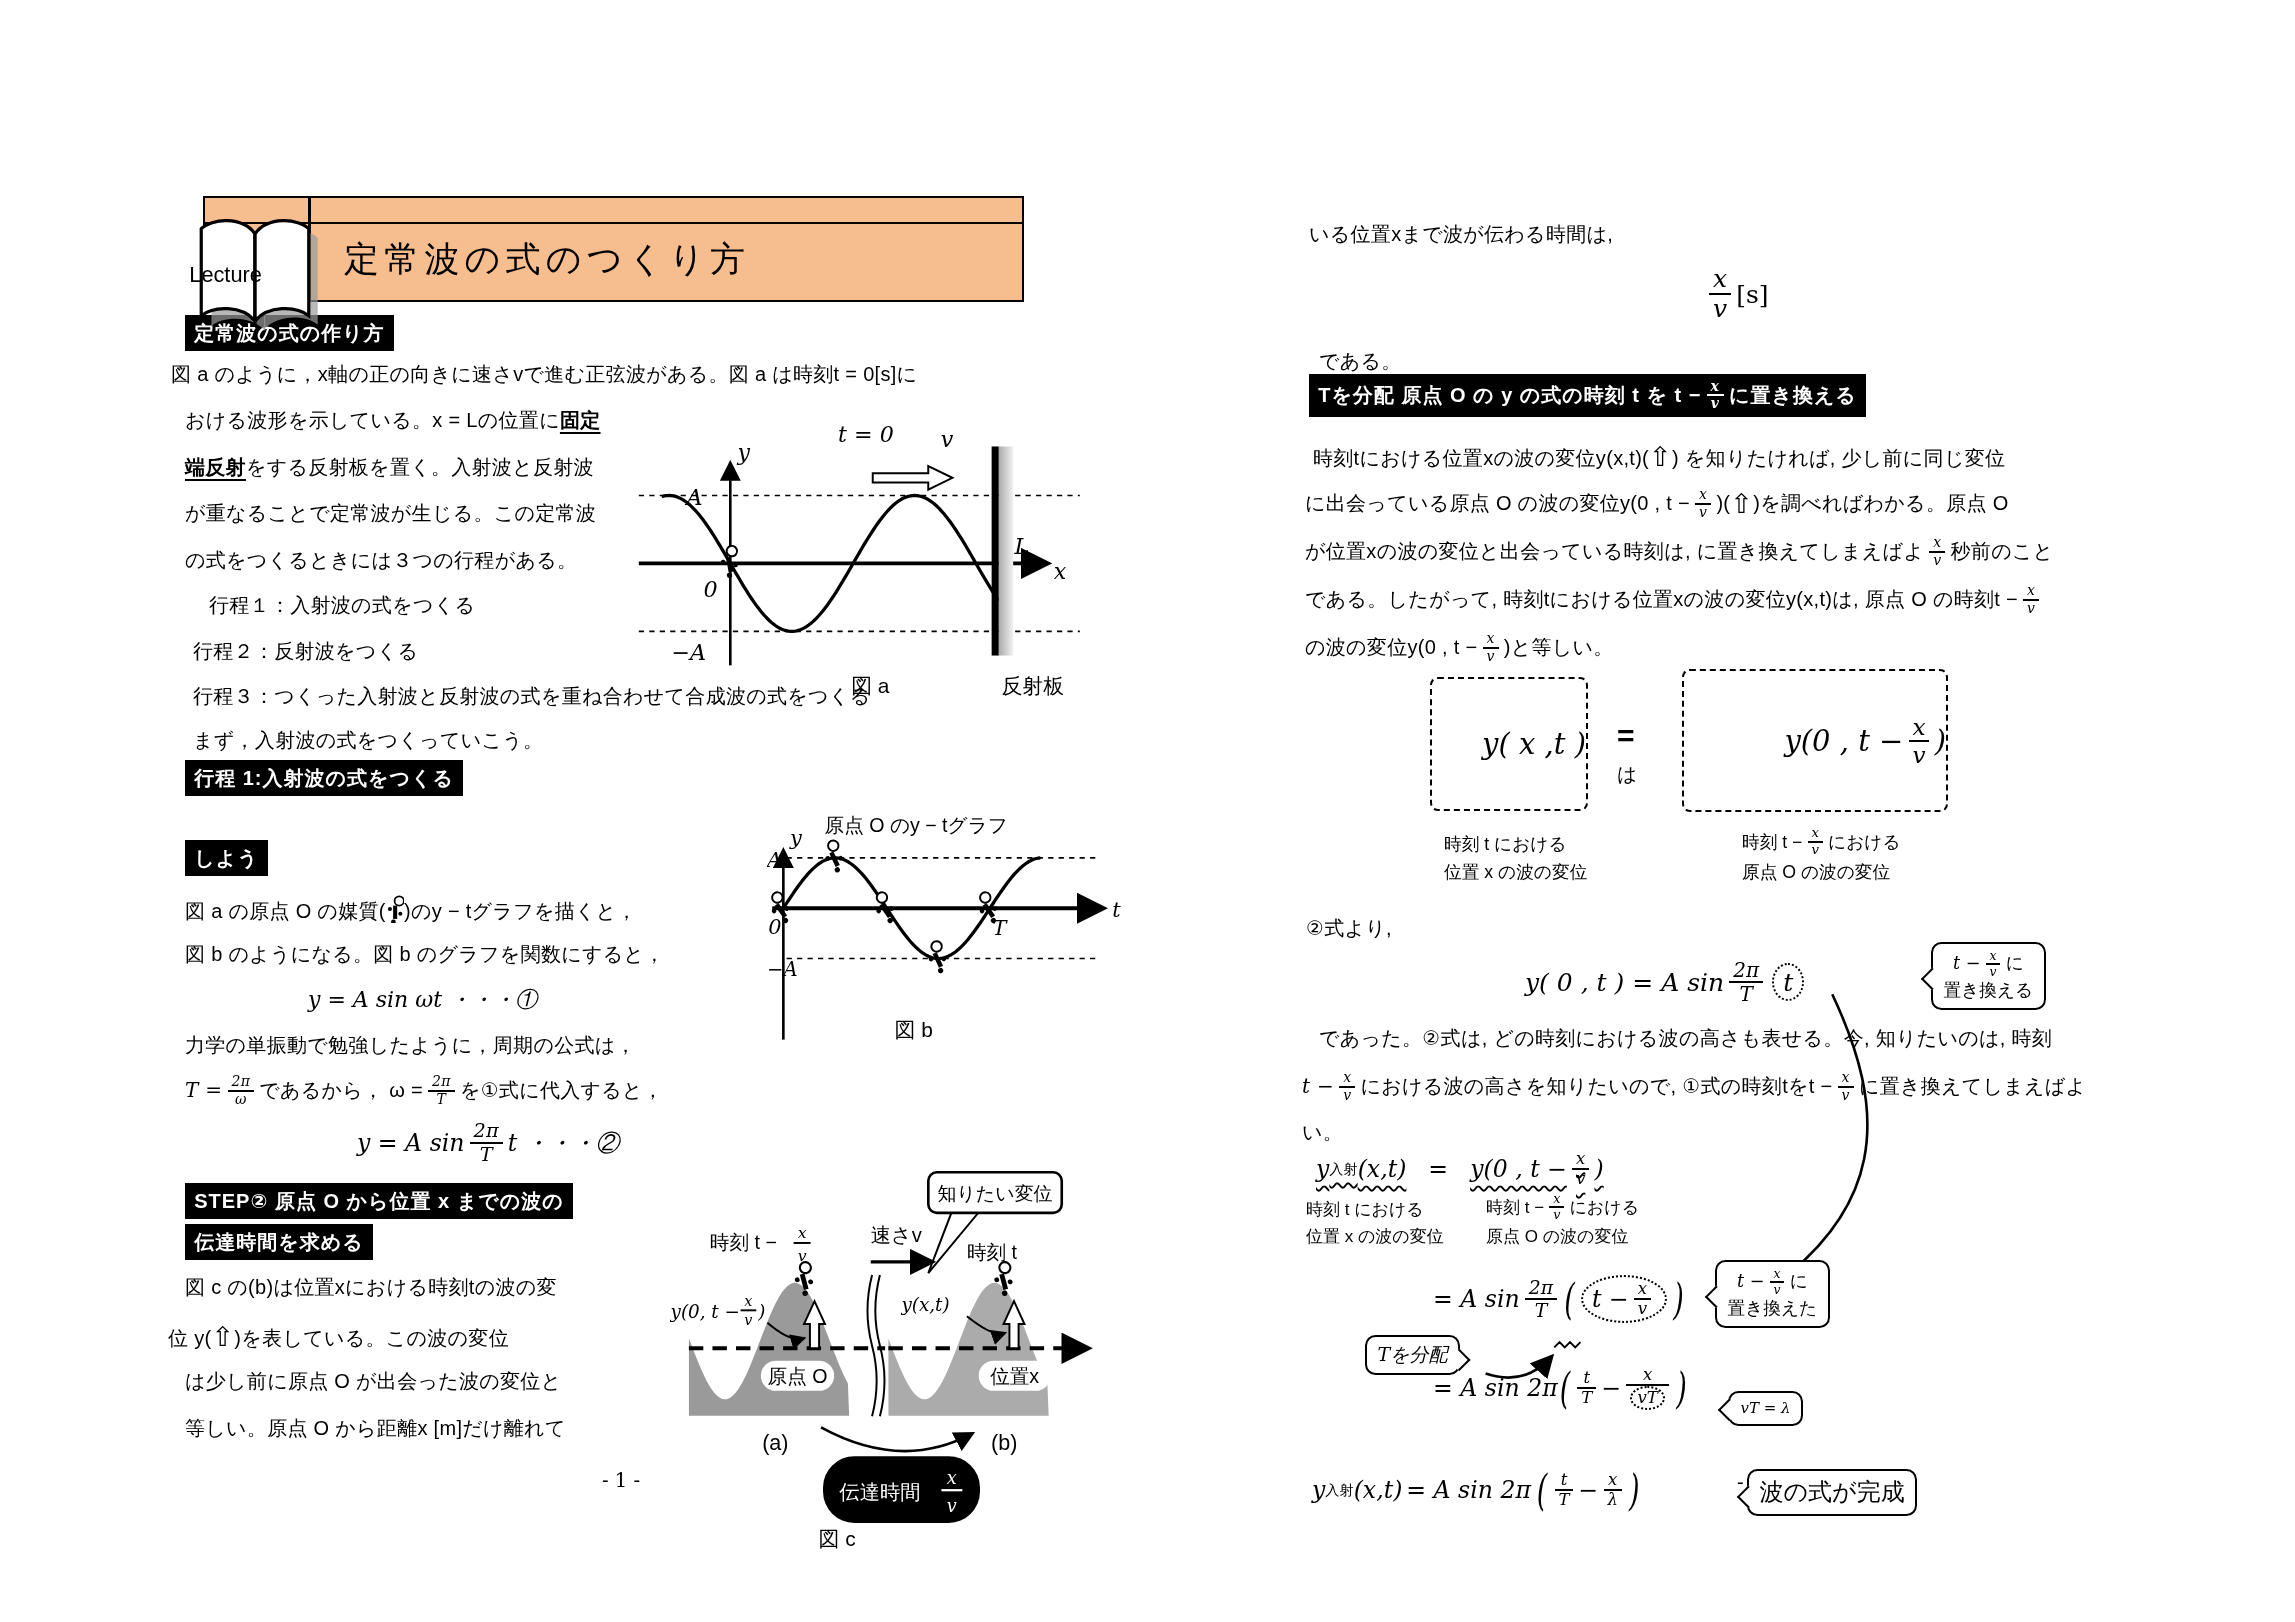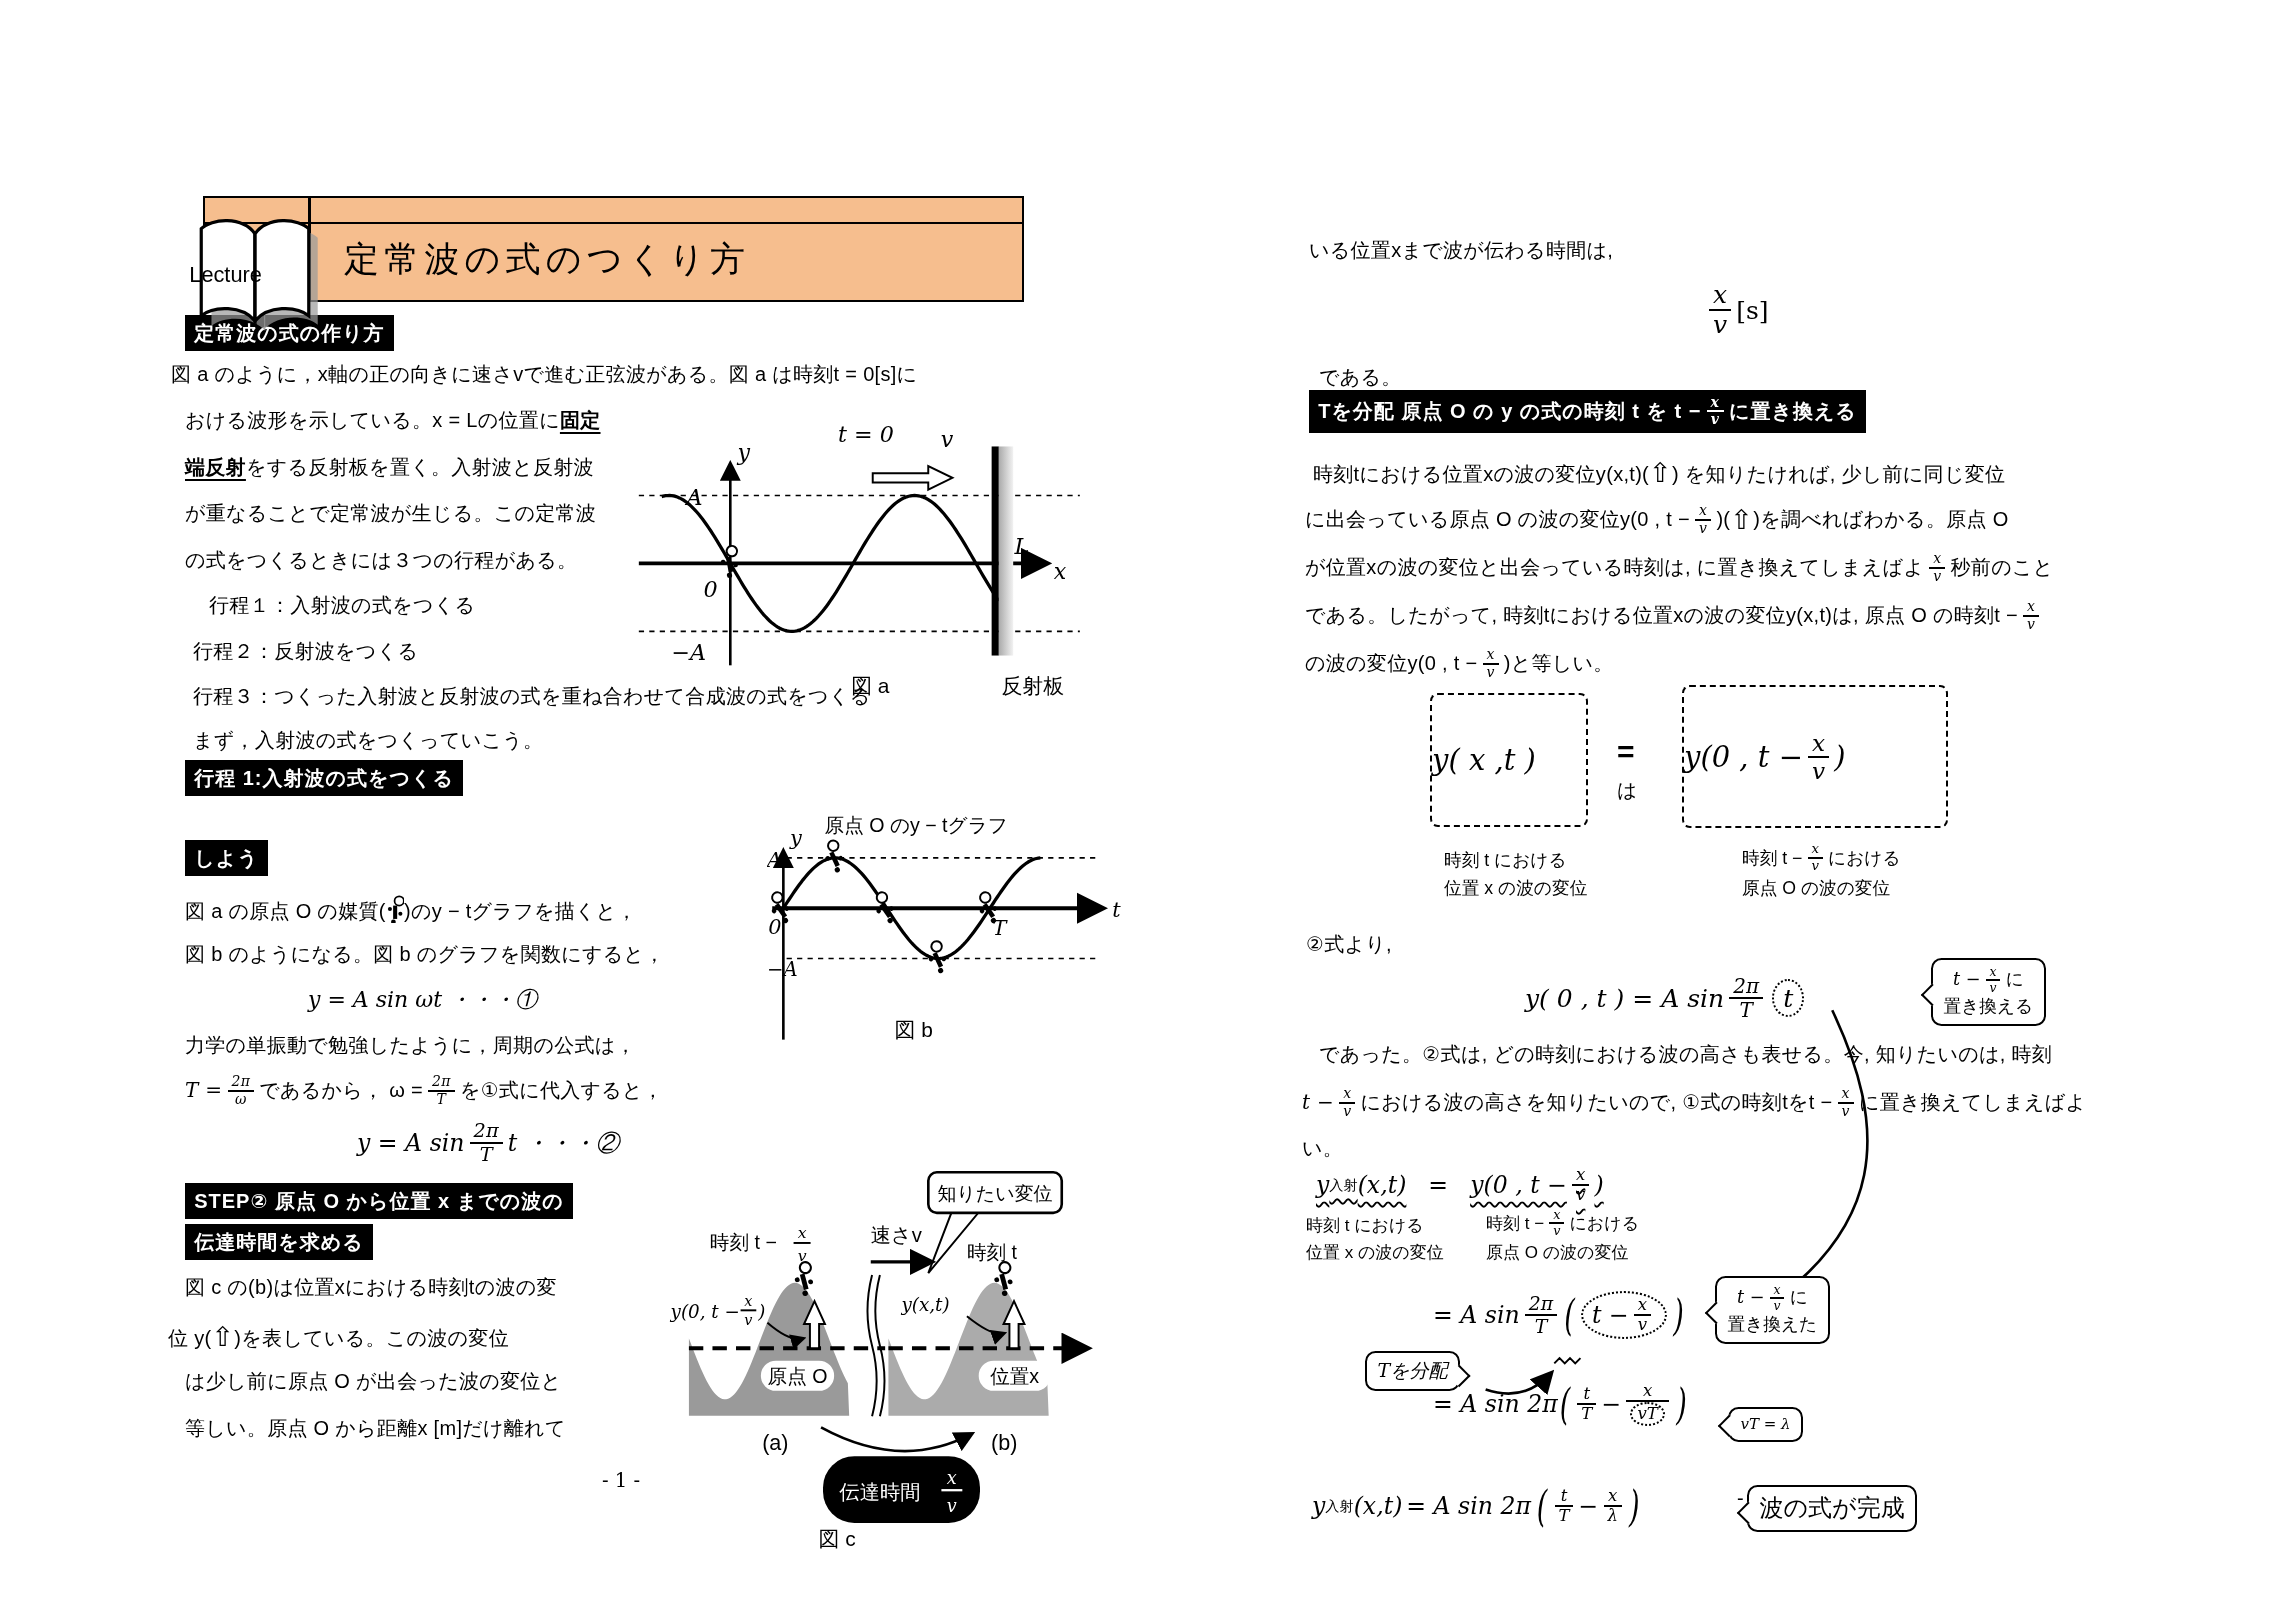--- a/index.html
+++ b/index.html
@@ -22,21 +22,21 @@
   .arr{font-family:"DejaVu Sans",sans-serif;font-style:normal;font-size:1.35em;vertical-align:-1.3px;}
   .bubble{position:absolute;border:2.6px solid #000;border-radius:10.5px;background:#fff;
           padding:5.2px 10.5px;font-size:17.7px;text-align:center;line-height:1.35;z-index:6;white-space:nowrap;}
   .tailL{position:absolute;left:-9.2px;top:42%;width:14.4px;height:14.4px;background:#fff;
          border-left:2.6px solid #000;border-bottom:2.6px solid #000;transform:rotate(45deg);}
   .tailR{position:absolute;right:-9.2px;top:42%;width:14.4px;height:14.4px;background:#fff;
          border-right:2.6px solid #000;border-top:2.6px solid #000;transform:rotate(45deg);}
   .dotc{display:inline-block;border:2.6px dotted #000;border-radius:50%;padding:2.6px 9.2px;margin:0 3.9px;}
   .dotc2{display:inline-block;border:2px dotted #000;border-radius:50%;padding:0.7px 5.2px;}
   .dashbox{position:absolute;border:2.6px dashed #000;border-radius:7.9px;
-           display:flex;align-items:center;justify-content:flex-start;}
+           display:flex;align-items:center;justify-content:flex-end;}
   .cap{position:absolute;font-size:17.7px;white-space:nowrap;line-height:1.6;}
   .wavy{text-decoration:underline wavy 1.6px;text-underline-offset:7.9px;}
   .pagenum{position:absolute;font-size:19.6px;font-family:"DejaVu Serif",serif;}
   .banner{position:absolute;left:203px;top:196px;width:821px;height:106px;
           background:var(--banner_bg,#F6BE8E);border:2.6px solid #000;box-sizing:border-box;}
   .banner-topline{position:absolute;top:23.6px;left:0;right:0;height:2.6px;background:#000;}
   .banner-vline{position:absolute;left:103px;top:0;bottom:0;width:2.6px;background:#000;}
   .banner-title{position:absolute;left:139px;top:38px;font-size:35px;letter-spacing:5.2px;}
   .bp{display:inline-block;transform:scaleY(1.55);font-size:1.15em;font-weight:300;margin:0 2px;}
   svg text{font-family:"Liberation Sans","DejaVu Sans",sans-serif;}
@@ -226,21 +226,21 @@
     <text x="322" y="528" font-size="31" fill="#fff" text-anchor="middle">伝達時間</text>
     <text x="432" y="505" font-size="27" fill="#fff" class="it" text-anchor="middle">x</text>
     <line x1="416" y1="514" x2="448" y2="514" stroke="#fff" stroke-width="3.5"></line>
     <text x="432" y="548" font-size="27" fill="#fff" class="it" text-anchor="middle">v</text>
     <text x="228" y="600" font-size="32">図 c</text>
   </svg>
 
   <div class="pagenum" style="left:602px;top:1469px">- 1 -</div>
 </div>
 
-<div class="abs" style="left:1148px;top:16px;width:1148px;height:1206px;">
+<div class="abs" style="left:1148px;top:0;width:1148px;height:1206px;">
 
   <div class="t" style="left:161px;top:222px">いる位置xまで波が伝わる時間は,</div>
   <div class="eq" style="left:556px;top:265px;font-size:25px">
     <span class="frac">
         <span class="fn">x</span>
         <span class="fd">v</span>
       </span>
     <span style="font-style:normal">[s]</span>
   </div>
   <div class="t" style="left:171px;top:349px">である。</div>

